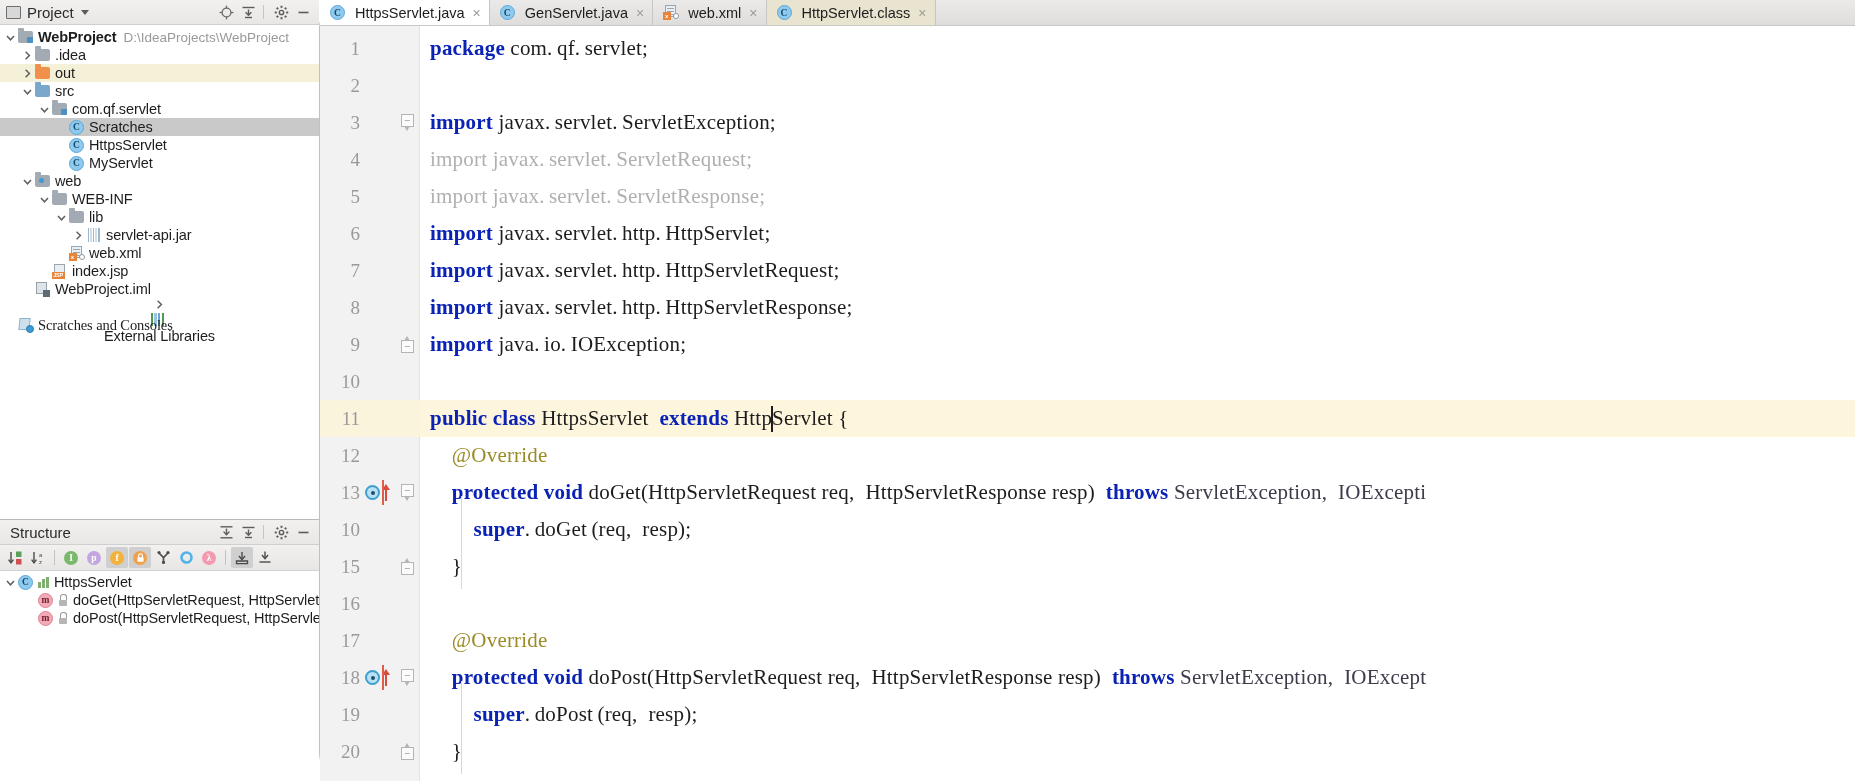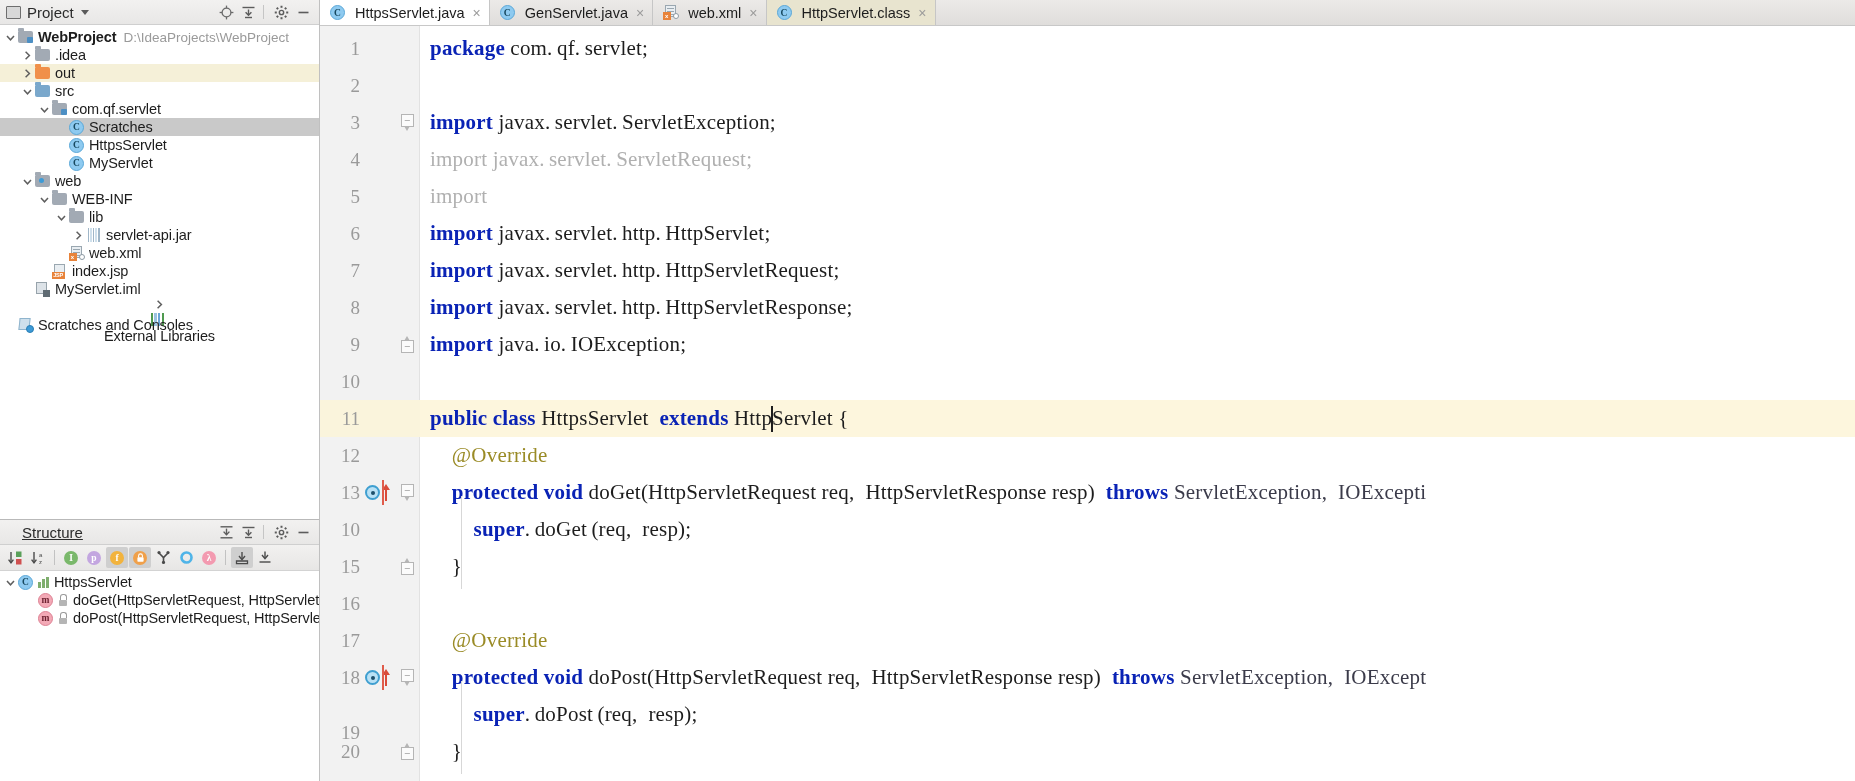--- a/index.html
+++ b/index.html
@@ -11,20 +11,21 @@
   }
   #app { position: relative; width: 1855px; height: 781px; display: flex; }
 
   
   #left-dock {
     width: 320px; height: 781px;
     display: flex; flex-direction: column;
     background: #ffffff;
     border-right: 1px solid #c0c0c0;
     flex: 0 0 320px;
+    border-radius: 28px;
   }
 
   
   .tw-header {
     height: 25px; flex: 0 0 25px;
     background: linear-gradient(#f2f1f0, #e8e7e6);
     border-bottom: 1px solid #cfcfcf;
     display: flex; align-items: center;
     padding: 0 6px;
     font-size: 15px; color: #2b2b2b;
@@ -515,53 +516,53 @@
           <span class="lbl">index.jsp</span>
         </div>
         <div class="row" style="padding-left: 21px;">
           <span class="arrow none"></span>
           <span class="ico">
             <span class="imlico">
               <span class="pg"></span>
               <span class="sq"></span>
             </span>
           </span>
-          <span class="lbl">MyServlet.iml</span>
+          <span class="lbl">WebProject.iml</span>
         </div>
         <div class="row" style="padding-left: 4px; flex-direction: column;">
           <span class="arrow">
             <svg width="11" height="11" viewBox="0 0 11 11">
               <path d="M3.6 1.8 L7.4 5.5 L3.6 9.2" fill="none" stroke="#5e5e5e" stroke-width="1.5"></path>
             </svg>
           </span>
           <span class="ico">
             <span class="libico">
               <i></i>
               <i></i>
               <i></i>
               <i></i>
             </span>
           </span>
           <span class="lbl">External Libraries</span>
         </div>
-        <div class="row" style="padding-left: 4px;">
+        <div class="row" style="padding-left: 4px; font-family: Liberation Serif, serif;">
           <span class="arrow none"></span>
           <span class="ico">
             <span class="scratchico">
               <span class="pg"></span>
               <span class="dot"></span>
             </span>
           </span>
           <span class="lbl">Scratches and Consoles</span>
         </div>
       </div>
 
     <div id="structure-panel">
       <div class="tw-header" style="border-top:none;">
-        <span class="tw-title" style="margin-left:16px;text-decoration:underline;">Structure</span>
+        <span class="tw-title" style="margin-left:4px;">Structure</span>
         <span class="spacer"></span>
         <span class="tw-icon">
           <svg width="15" height="15" viewBox="0 0 15 15">
             <line x1="1.5" y1="1.8" x2="13.5" y2="1.8" stroke="#5c5c5c" stroke-width="1.4"></line>
             <line x1="7.5" y1="3.6" x2="7.5" y2="9.4" stroke="#5c5c5c" stroke-width="1.4"></line>
             <path d="M4.6 6.6 L7.5 9.8 L10.4 6.6" fill="none" stroke="#5c5c5c" stroke-width="1.4"></path>
             <line x1="1.5" y1="12.8" x2="13.5" y2="12.8" stroke="#5c5c5c" stroke-width="1.4"></line>
           </svg>
         </span>
         <span class="tw-icon">
@@ -856,21 +857,21 @@
             <span class="gicons">
               <span class="ovr-dot"></span>
               <span class="up-arrow"></span>
             </span>
             <span class="fold">
               <span class="fold-pin">
                 <span class="bx">−</span>
               </span>
             </span>
           </div>
-          <div class="ln" style="top: 688px; font-family: Liberation Serif, serif;">
+          <div class="ln" style="top: 670px; font-family: Liberation Serif, serif;">
             <span class="num">19</span>
             <span class="gicons"></span>
             <span class="fold"></span>
           </div>
           <div class="ln" style="top: 707px;">
             <span class="num">20</span>
             <span class="gicons"></span>
             <span class="fold">
               <span class="fold-end">
                 <span class="bx">−</span>
@@ -883,21 +884,21 @@
             <span class="fold"></span>
           </div>
           <div class="redbar" style="left: 62px; top: 454px; height: 25px;"></div>
           <div class="redbar" style="left: 62px; top: 639px; height: 25px;"></div>
         </div>
       <div id="code">
           <div class="cl" style="top: 4px;"><span class="kw">package</span><span class="plain"> com. qf. servlet;</span></div>
           <div class="cl" style="top: 41px;"></div>
           <div class="cl" style="top: 78px;"><span class="kw">import</span><span class="plain"> javax. servlet. ServletException;</span></div>
           <div class="cl" style="top: 115px;"><span class="dim">import</span><span class="dim"> javax. servlet. ServletRequest;</span></div>
-          <div class="cl" style="top: 152px;"><span class="dim">import</span></div>
+          <div class="cl" style="top: 152px;"><span class="dim">import</span><span class="dim"> javax. servlet. ServletResponse;</span></div>
           <div class="cl" style="top: 189px;"><span class="kw">import</span><span class="plain"> javax. servlet. http. HttpServlet;</span></div>
           <div class="cl" style="top: 226px;"><span class="kw">import</span><span class="plain"> javax. servlet. http. HttpServletRequest;</span></div>
           <div class="cl" style="top: 263px;"><span class="kw">import</span><span class="plain"> javax. servlet. http. HttpServletResponse;</span></div>
           <div class="cl" style="top: 300px;"><span class="kw">import</span><span class="plain"> java. io. IOException;</span></div>
           <div class="cl" style="top: 337px;"></div>
           <div class="hlrow" style="top: 374px;"></div>
           <div class="cl" style="top: 374px;"><span class="kw">public class</span><span class="plain"> HttpsServlet  </span><span class="kw">extends</span><span class="plain"> Http</span><span class="caret"></span><span class="plain">Servlet {</span></div>
           <div class="cl" style="top: 411px;"><span class="ann">    @Override</span></div>
           <div class="cl" style="top: 448px;"><span class="plain">    </span><span class="kw">protected void</span><span class="plain"> doGet</span><span class="plain">(HttpServletRequest req,  HttpServletResponse resp)  </span><span class="kw">throws</span><span class="typ"> ServletException,  IOExcepti</span></div>
           <div class="cl" style="top: 485px;"><span class="plain">        </span><span class="kw">super</span><span class="plain">. doGet (req,  resp);</span></div>

